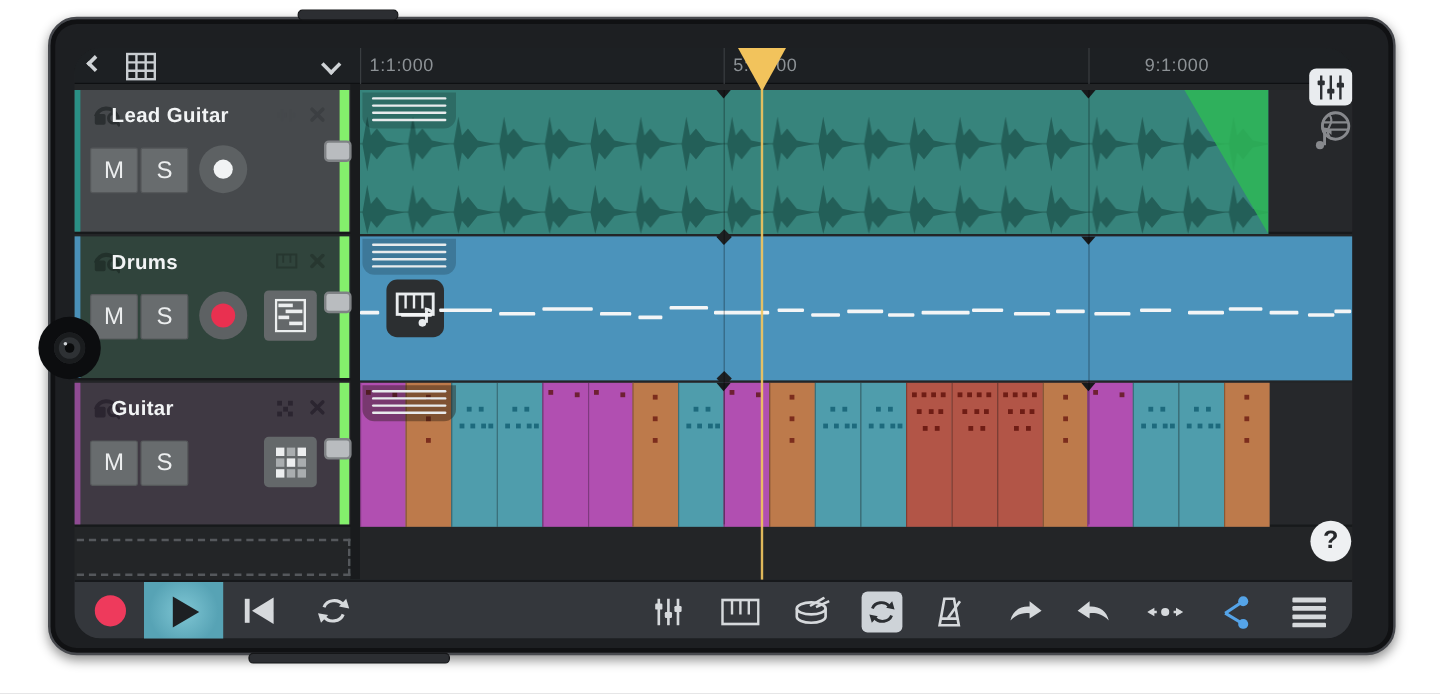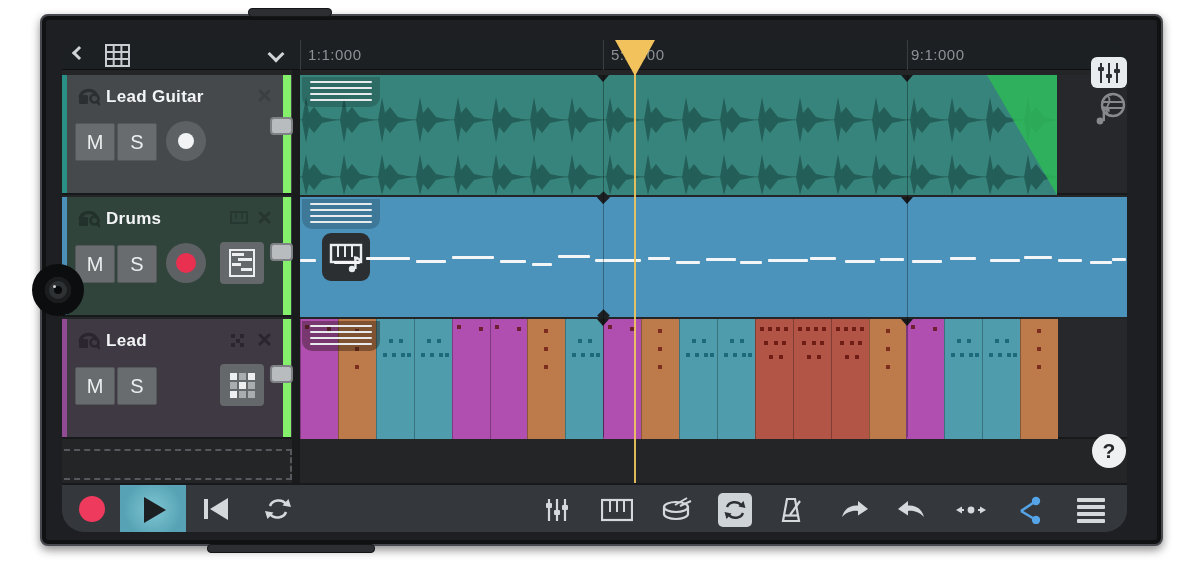--- a/index.html
+++ b/index.html
@@ -1,21 +1,21 @@
 <!DOCTYPE html>
 <html><head>
 <meta charset="utf-8">
 <style>
   html,body{margin:0;padding:0;background:#ffffff;}
   *{box-sizing:border-box;font-family:"Liberation Sans",sans-serif;}
   .stage{position:relative;width:1200px;height:578px;background:#ffffff;overflow:hidden;}
 
   
   .phone{position:absolute;left:40px;top:14px;width:1123px;height:532px;
-         background:#1d1f22;border:2px solid #47494e;border-radius:8px;
+         background:#1d1f22;border:2px solid #47494e;border-radius:24px;
          box-shadow:0 4px 10px rgba(0,0,0,.45), inset 0 0 0 4px #101113;}
   .hw-btn{position:absolute;background:#2c2e32;border:1px solid #151618;border-radius:4px;}
   .hw-btn.top{left:206px;top:-8px;width:84px;height:9px;}
   .hw-btn.bottom{left:165px;bottom:-9px;width:168px;height:9px;}
   .camera{position:absolute;left:-10px;top:248px;width:52px;height:52px;border-radius:50%;
           background:#0c0d0f;z-index:40;}
   .camera .lens{position:absolute;left:13px;top:13px;width:26px;height:26px;border-radius:50%;
           background:#2e3134;box-shadow:inset 0 0 0 4px #1a1c1e;}
   .camera .pupil{position:absolute;left:22px;top:22px;width:8px;height:8px;border-radius:50%;background:#0a0b0c;}
   .camera .glint{position:absolute;left:21px;top:21px;width:3px;height:3px;border-radius:50%;background:#cfd3d6;}
@@ -23,31 +23,31 @@
   
   .screen{position:absolute;left:20px;top:24px;width:1065px;height:492px;border-radius:22px;
           background:#232527;overflow:hidden;z-index:10;}
 
   
   .toolbar{position:absolute;left:0;top:0;width:100%;height:30px;background:#1d2023;border-bottom:1px solid #0e1012;}
   .back-ic{position:absolute;left:12px;top:8px;width:10px;height:10px;border-left:3px solid #cfd3d6;border-bottom:3px solid #cfd3d6;transform:rotate(45deg);}
   .grid-ic{position:absolute;left:42px;top:3px;}
   .chevdown-ic{position:absolute;left:208px;top:8px;width:12px;height:12px;border-left:3px solid #cfd3d6;border-bottom:3px solid #cfd3d6;transform:rotate(-45deg);}
   .ruler-label{position:absolute;top:6px;font-size:15px;color:#8d9296;letter-spacing:.5px;}
-  .rl0{left:246px;} .rl1{left:549px;} .rl2{left:849px;}
+  .rl0{left:246px;} .rl1{left:549px;} .rl2{left:892px;}
   .ruler-tick{position:absolute;top:0;width:1px;height:30px;background:#3a3e41;}
 
   
   .row{position:absolute;left:0;width:1065px;height:120px;border-bottom:2px solid #17191b;}
   .r1{top:35px;} .r2{top:157px;} .r3{top:279px;}
   .hdr{position:absolute;left:0;top:0;width:230px;height:100%;}
   .hdr.h1{background:#46494c;} .hdr.h2{background:#30443c;} .hdr.h3{background:#3f3943;}
   .cstrip{position:absolute;left:0;top:0;width:5px;height:100%;}
   .cs1{background:#2a8f85;} .cs2{background:#4a90b8;} .cs3{background:#8f4b93;}
-  .tname{position:absolute;left:44px;top:12px;color:#f2f4f5;font-size:17px;font-weight:bold;letter-spacing:.3px;}
+  .tname{position:absolute;left:31px;top:12px;color:#f2f4f5;font-size:17px;font-weight:bold;letter-spacing:.3px;}
   .monitor-ic{position:absolute;left:14px;top:8px;}
   .type-ic{position:absolute;left:168px;top:14px;}
   .close-ic{position:absolute;left:196px;top:14px;}
   .msbtn{position:absolute;top:48px;width:40px;height:38px;background:#686c6e;border:1px solid #55585a;border-radius:2px;
          color:#eceeef;font-size:20px;display:flex;align-items:center;justify-content:center;}
   .mbtn{left:13px;} .sbtn{left:55px;}
   .armbtn{position:absolute;left:104px;top:46px;width:40px;height:40px;border-radius:50%;background:#5d6163;}
   .armbtn .dot{position:absolute;left:12px;top:12px;width:16px;height:16px;border-radius:50%;background:#f1f3f4;}
   .armbtn .dot.red{left:10px;top:10px;width:20px;height:20px;background:#e93050;}
   .editbtn{position:absolute;left:158px;top:45px;width:44px;height:42px;background:#64686a;border-radius:4px;
@@ -348,21 +348,21 @@
       </div>
       <div class="hdr h3">
         <div class="monitor-ic">
           <svg width="24" height="24" viewBox="0 0 24 24">
             <path d="M4 14 a9 9 0 0 1 17 -1" fill="none" stroke="#2b2530" stroke-width="3.4"></path>
             <rect x="3" y="12" width="9" height="9" rx="1.5" fill="#2b2530"></rect>
             <circle cx="18.5" cy="15.5" r="4" fill="none" stroke="#2b2530" stroke-width="2.6"></circle>
             <line x1="21" y1="18.5" x2="24" y2="22" stroke="#2b2530" stroke-width="2.6"></line>
           </svg>
         </div>
-        <div class="tname">Lead</div>
+        <div class="tname">Guitar</div>
         <div class="type-ic">
           <svg width="15" height="15" viewBox="0 0 15 15">
             <g fill="#2b2530">
                   <rect x="1" y="1" width="4" height="4"></rect>
                   <rect x="10" y="1" width="4" height="4"></rect>
                   <rect x="6" y="6" width="4" height="4"></rect>
                   <rect x="1" y="10" width="4" height="4"></rect>
                   <rect x="10" y="10" width="4" height="4"></rect>
                 </g>
           </svg>

